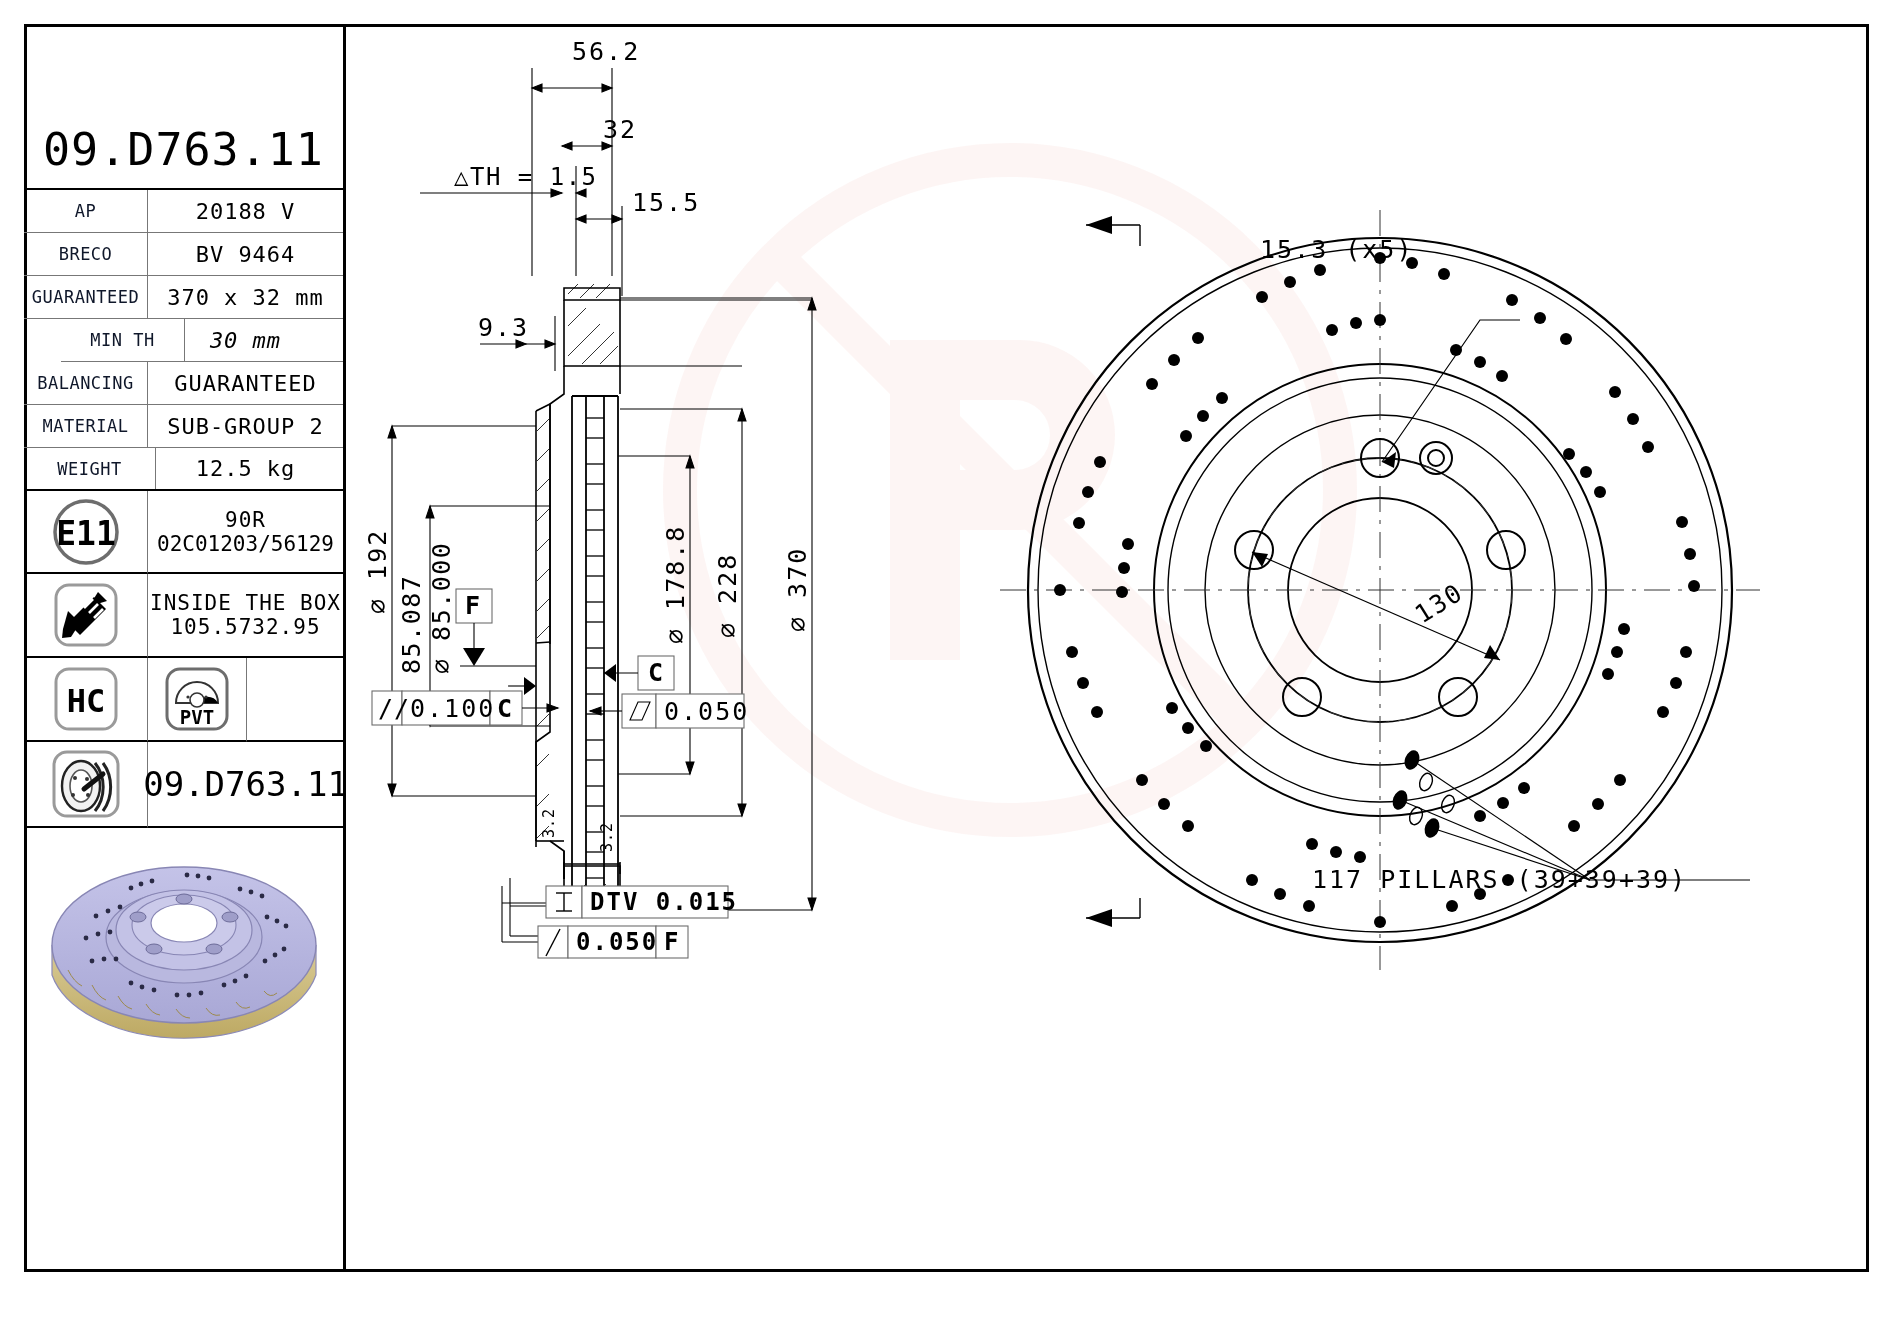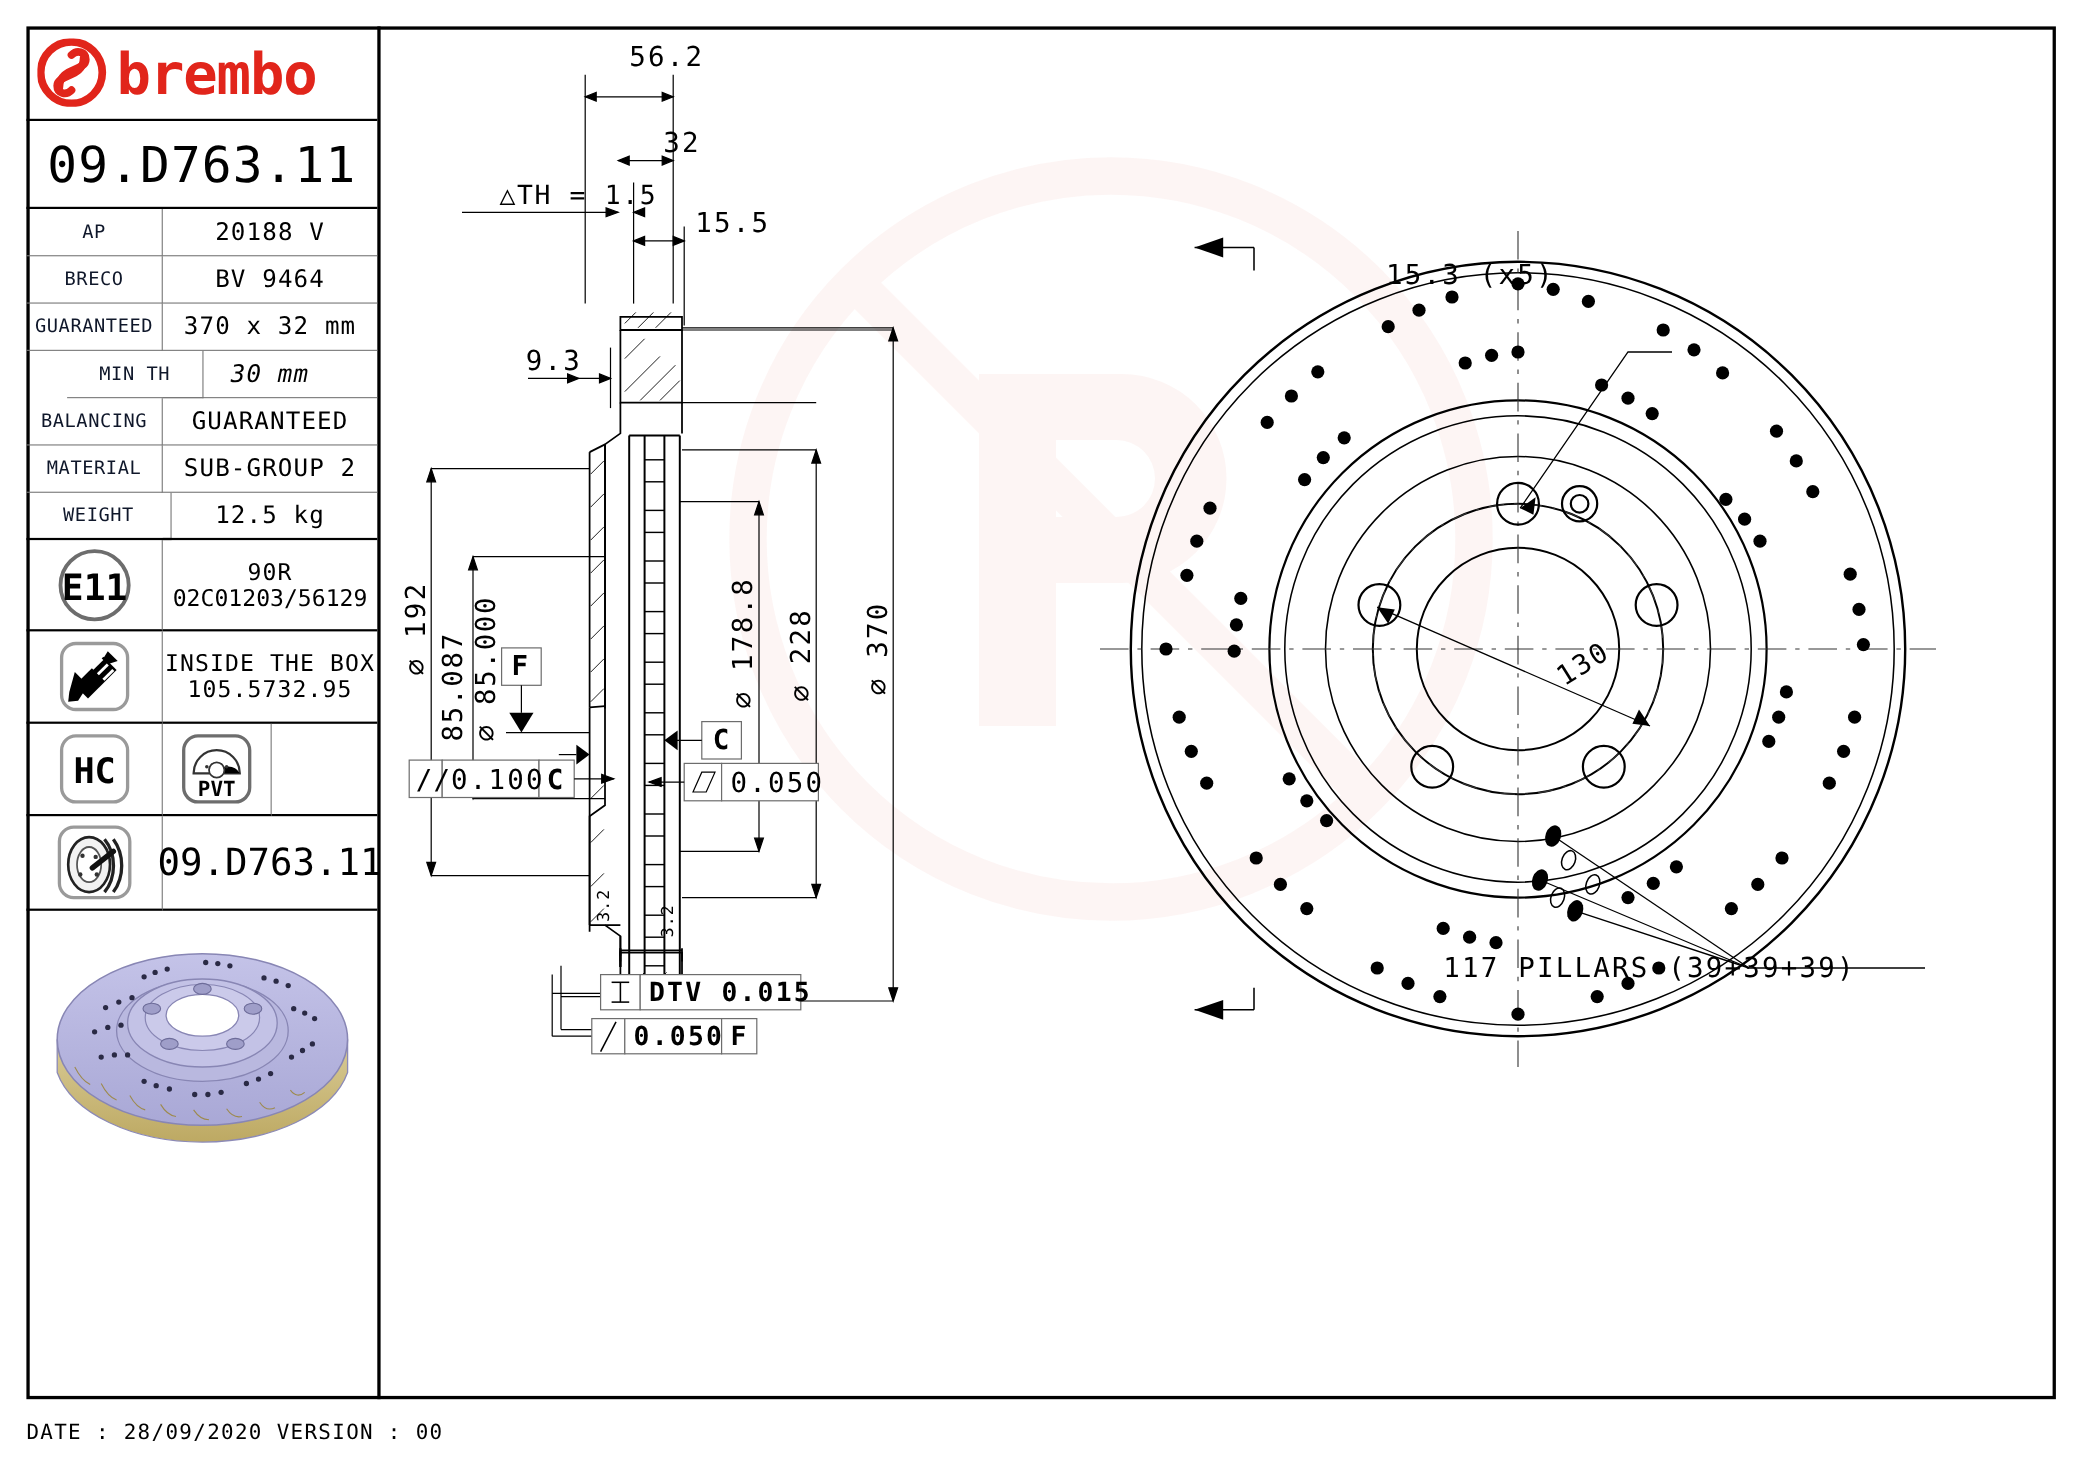--- a/index.html
+++ b/index.html
@@ -34,30 +34,20 @@
     </g>
     <g fill="#f0b5ae">
       <path d="M250 330 h130 a95 95 0 0 1 0 190 h-60 v130 h-70z M320 390 v70 h55 a35 35 0 0 0 0 -70z"></path>
     </g>
   </svg>
 
   <div class="frame"></div>
 
   <div class="panel">
 
-    <div class="cell hl" style="left:0;top:0;width:319px;height:86px;">
-      <svg width="300" height="62" viewBox="0 0 300 62">
-        <g>
-          <circle cx="31" cy="31" r="28" fill="none" stroke="#e1251b" stroke-width="7"></circle>
-          <path d="M20 44 C20 26 44 30 44 19 C44 12 36 10 31 15" fill="none" stroke="#e1251b" stroke-width="7" stroke-linecap="round"></path>
-          <path d="M42 18 C42 36 18 32 18 43 C18 50 26 52 31 47" fill="none" stroke="#e1251b" stroke-width="7" stroke-linecap="round"></path>
-        </g>
-        <text x="72" y="50" font-size="52" font-weight="bold" fill="#e1251b" font-family="'DejaVu Sans','Liberation Sans',sans-serif" letter-spacing="-1">brembo</text>
-      </svg>
-    </div>
 
     <div class="cell hl bigcode" style="left:0;top:86px;width:319px;height:80px;">09.D763.11</div>
 
     <div class="cell hl-thin vl lbl" style="left:0;top:166px;width:124px;height:43px;">AP</div>
     <div class="cell hl-thin val" style="left:124px;top:166px;width:195px;height:43px;">20188 V</div>
 
     <div class="cell hl-thin vl lbl" style="left:0;top:209px;width:124px;height:43px;">BRECO</div>
     <div class="cell hl-thin val" style="left:124px;top:209px;width:195px;height:43px;">BV 9464</div>
 
     <div class="cell hl-thin vl lbl" style="left:0;top:252px;width:124px;height:43px;">GUARANTEED</div>
@@ -216,23 +206,20 @@
           <path d="M112 171 q6 10 14 11"></path>
             <path d="M142 176 q6 9 14 9"></path>
             <path d="M172 175 q6 9 14 7"></path>
           <path d="M202 169 q6 9 14 5"></path>
             <path d="M230 158 q6 8 13 2"></path>
         </g>
       </svg>
     </div>
   </div>
 
-  <div class="datestrip">
-    <span>DATE : 28/09/2020 VERSION : 00</span>
-  </div>
 
   <svg style="position:absolute;left:350px;top:26px;" width="520" height="1150" viewBox="0 0 520 1150">
     <g stroke="#000" fill="none" stroke-width="1.1">
 
       <line x1="182" y1="42" x2="182" y2="250"></line>
       <line x1="262" y1="42" x2="262" y2="250"></line>
       <line x1="182" y1="62" x2="262" y2="62"></line>
       <path d="M182 62 l10 -4 0 8z" fill="#000"></path>
       <path d="M262 62 l-10 -4 0 8z" fill="#000"></path>
 

